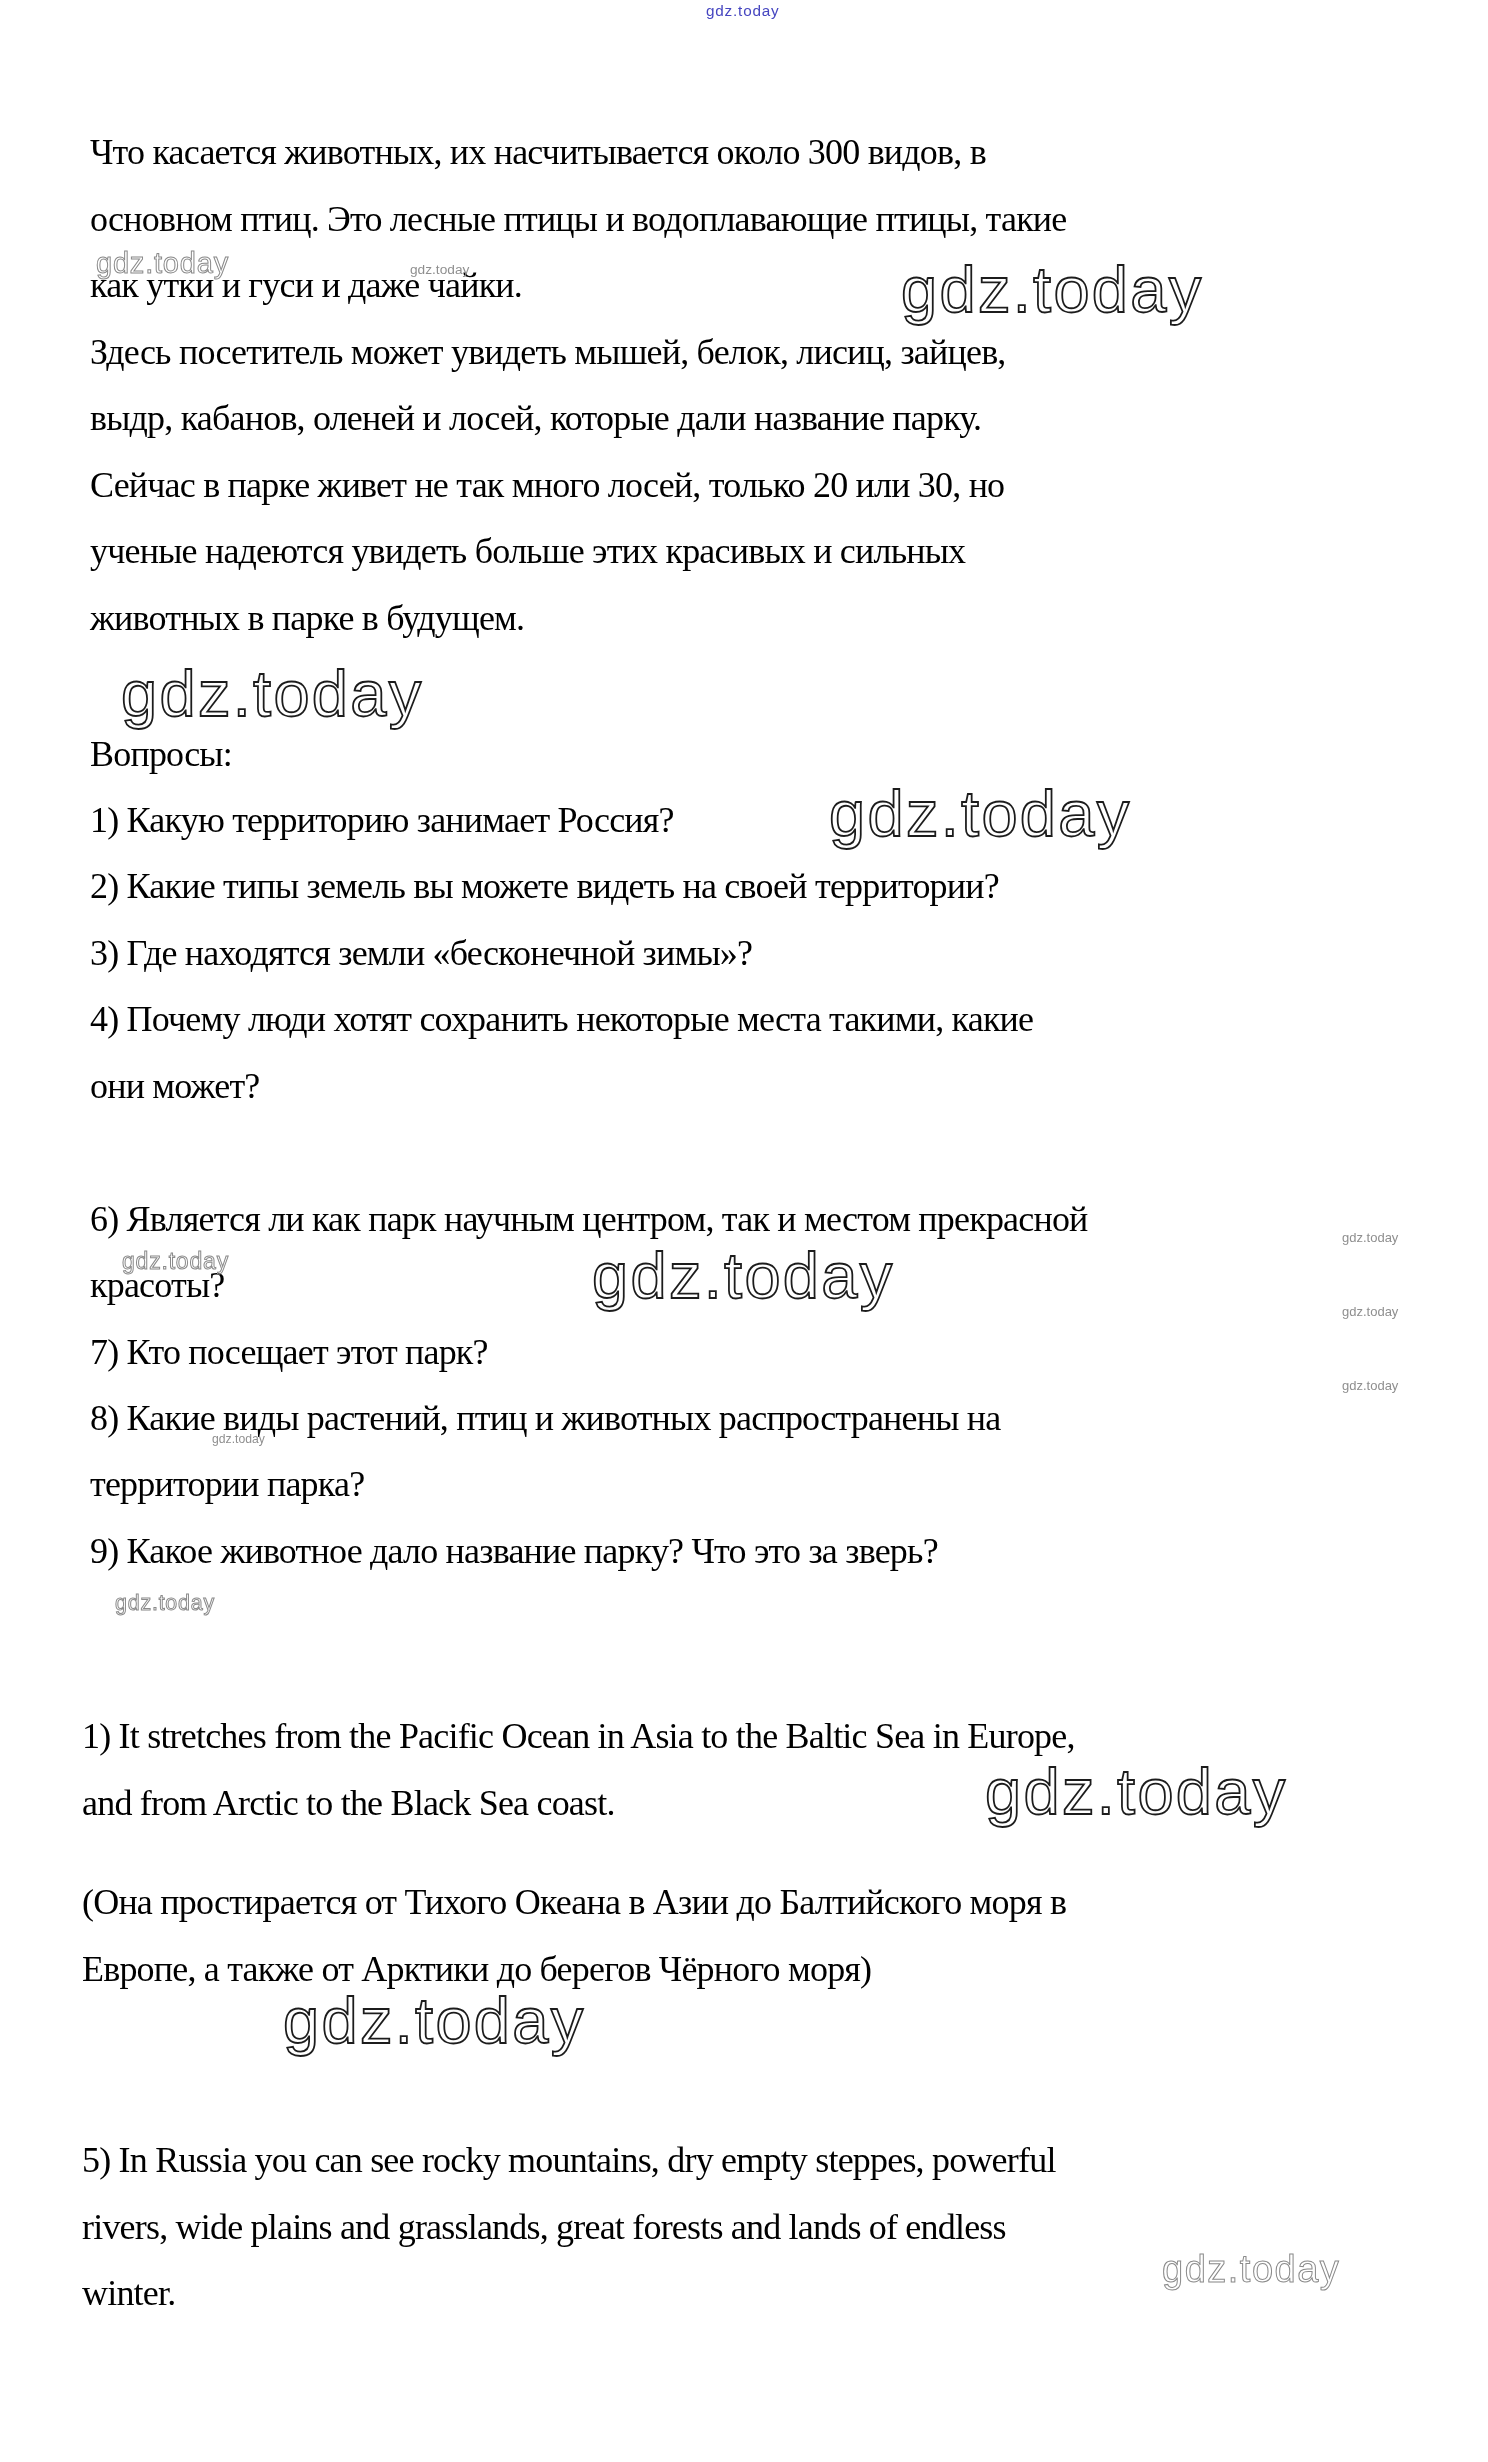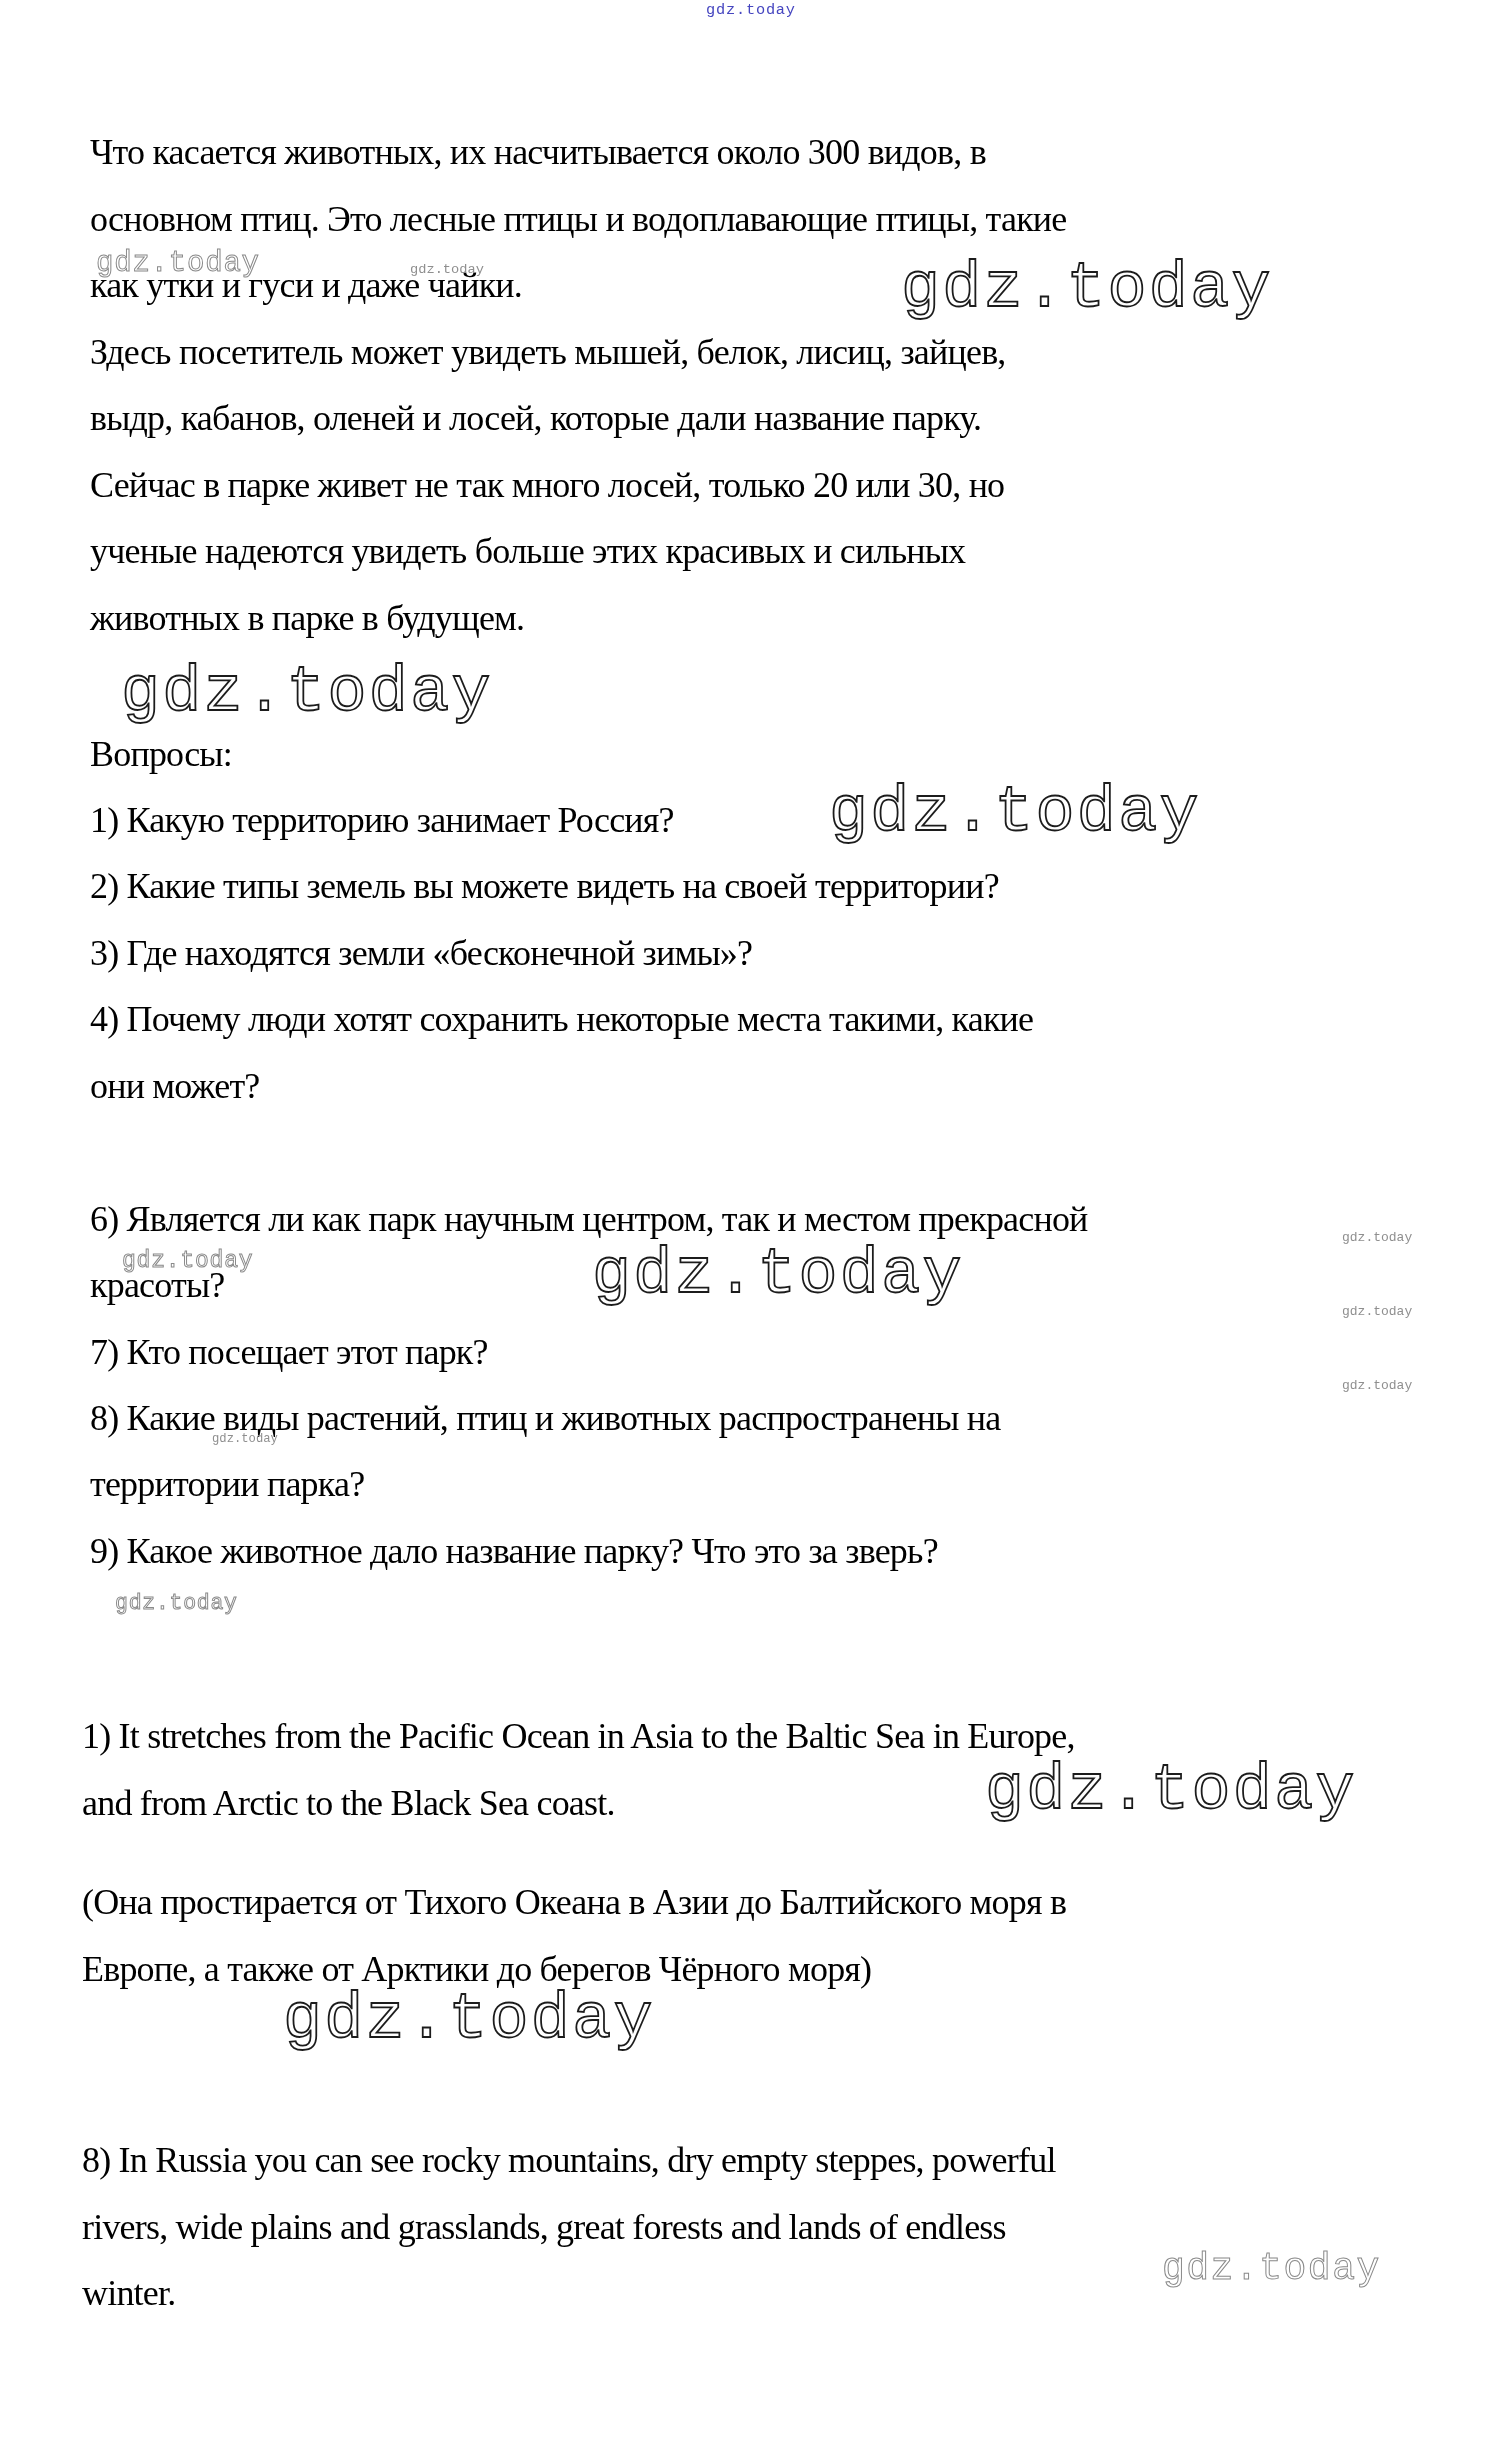--- a/index.html
+++ b/index.html
@@ -16,21 +16,21 @@
     left:90px;
     font-size:36px;
     line-height:1;
     letter-spacing:-0.8px;
     white-space:nowrap;
     color:#000;
   }
   
   .wm{
     position:absolute;
-    font-family:Liberation Mono, monospace;
+    font-family:Liberation Sans, sans-serif;
     white-space:nowrap;
     line-height:1;
     text-align:center;
   }
   .wm-big{ font-size:65px; letter-spacing:2.3px; color:#1c1c1c; }
   .wm-gray{ color:#8a8a8a; }
   .wm-tiny{ color:#8f8f8f; }
   .wm-blue{ color:#4646c0; font-size:15.3px; letter-spacing:0.8px; }
   @supports (-webkit-text-stroke: 1px #000){
     .wm-big{ color:transparent; -webkit-text-stroke:1.8px #1c1c1c; }
@@ -61,21 +61,21 @@
   <div class="t" style="top:1267px">красоты?</div>
   <div class="t" style="top:1334px">7) Кто посещает этот парк?</div>
   <div class="t" style="top:1400px">8) Какие виды растений, птиц и животных распространены на</div>
   <div class="t" style="top:1466px">территории парка?</div>
   <div class="t" style="top:1533px">9) Какое животное дало название парку? Что это за зверь?</div>
 
   <div class="t" style="top:1718px;left:82px">1) It stretches from the Pacific Ocean in Asia to the Baltic Sea in Europe,</div>
   <div class="t" style="top:1785px;left:82px">and from Arctic to the Black Sea coast.</div>
   <div class="t" style="top:1951px;left:82px">Европе, а также от Арктики до берегов Чёрного моря)</div>
   <div class="t" style="top:1884px;left:82px">(Она простирается от Тихого Океана в Азии до Балтийского моря в</div>
-  <div class="t" style="top:2142px;left:82px">8) In Russia you can see rocky mountains, dry empty steppes, powerful</div>
+  <div class="t" style="top:2142px;left:82px">5) In Russia you can see rocky mountains, dry empty steppes, powerful</div>
   <div class="t" style="top:2209px;left:82px">rivers, wide plains and grasslands, great forests and lands of endless</div>
   <div class="t" style="top:2275px;left:82px">winter.</div>
 
   <div class="wm wm-blue" style="left:706px;top:3.1px">gdz.today</div>
 
   <div class="wm wm-gray" style="left:96px;top:249px;font-size:29px;letter-spacing:0.8px">gdz.today</div>
 
   <div class="wm wm-tiny" style="left:410px;top:263px;font-size:13.7px">gdz.today</div>
 
   <div class="wm wm-big" style="left:901px;top:257px">gdz.today</div>

